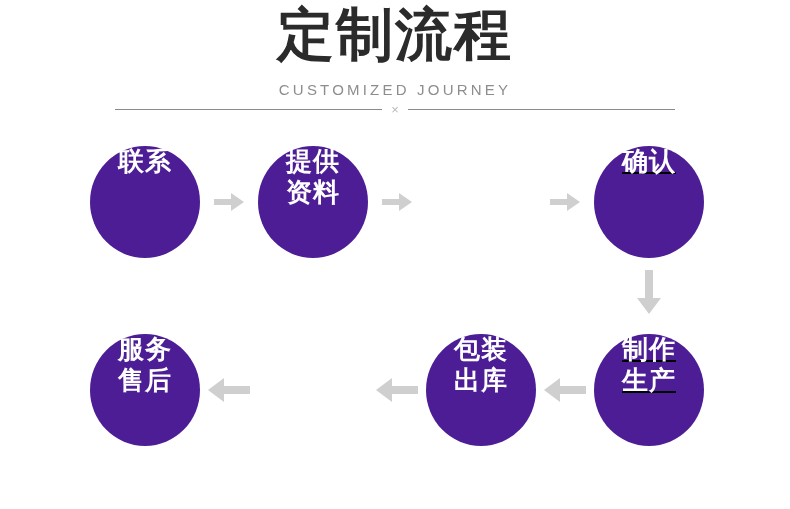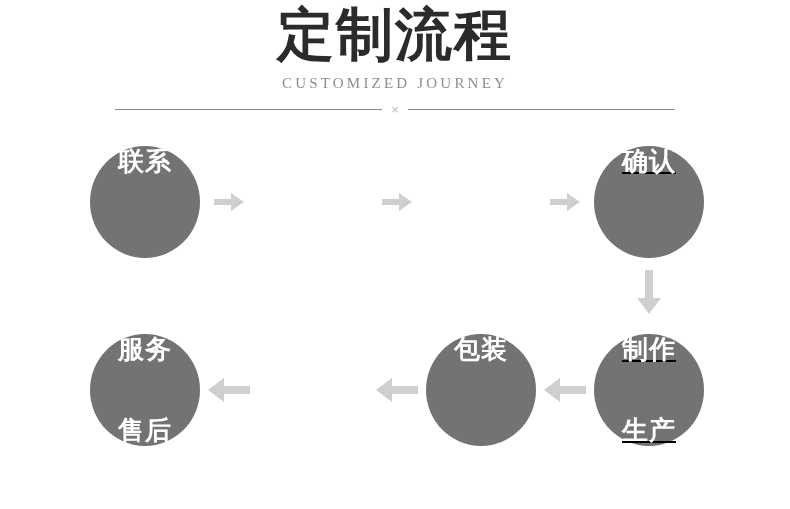--- a/index.html
+++ b/index.html
@@ -27,28 +27,28 @@
   .title {
     margin: 0;
     font-size: 57px;
     line-height: 68px;
     font-weight: 700;
     color: #2b2b2b;
     letter-spacing: 2px;
     font-family: "DejaVu Sans", "Liberation Sans", sans-serif;
   }
   .subtitle {
-    margin: 0;
+    margin: 7px;
     padding-top: 6px;
     font-size: 15px;
     line-height: 18px;
     font-weight: 400;
     letter-spacing: 3.2px;
     color: #8d8d8d;
-    font-family: Liberation Serif, serif;
+    font-family: Liberation Sans, sans-serif;
   }
 
   
   .divider {
     position: absolute;
     left: 115px;
     top: 100px;
     width: 560px;
     height: 18px;
     display: flex;
@@ -76,25 +76,25 @@
     top: 0;
     width: 790px;
     height: 509px;
   }
 
   .node {
     position: absolute;
     width: 110px;
     height: 112px;
     border-radius: 50%;
-    background: #737373;
+    background: #4c1d95;
     display: flex;
     flex-direction: column;
     align-items: center;
-    justify-content: space-between;
+    justify-content: flex-start;
     box-sizing: border-box;
   }
   .node .line {
     color: #ffffff;
     font-size: 26px;
     line-height: 31px;
     font-weight: 700;
     letter-spacing: 1px;
     font-family: "DejaVu Sans", "Liberation Sans", sans-serif;
     white-space: nowrap;
@@ -137,20 +137,24 @@
   <span class="rule"></span>
   <span class="x-mark">×</span>
   <span class="rule"></span>
 </div>
 
 <div class="flow">
 
   <div class="node r1 c1">
     <span class="line">联系</span>
   </div>
+  <div class="node r1 c2">
+    <span class="line">提供</span>
+    <span class="line">资料</span>
+  </div>
   <div class="node r1 c4">
     <span class="line">确认</span>
   </div>
 
   <svg class="arrow arrow-r1 a1" viewBox="0 0 30 22">
     <path d="M0 8 H17 V2 L30 11 L17 20 V14 H0 Z" fill="#cfcfcf"></path>
   </svg>
   <svg class="arrow arrow-r1 a2" viewBox="0 0 30 22">
     <path d="M0 8 H17 V2 L30 11 L17 20 V14 H0 Z" fill="#cfcfcf"></path>
   </svg>
@@ -161,20 +165,21 @@
   <svg class="arrow arrow-down" viewBox="0 0 26 44">
     <path d="M9 0 H17 V28 H25 L13 44 L1 28 H9 Z" fill="#cfcfcf"></path>
   </svg>
 
   <div class="node r2 c1">
     <span class="line">服务</span>
     <span class="line">售后</span>
   </div>
   <div class="node r2 c3">
     <span class="line">包装</span>
+    <span class="line">出库</span>
   </div>
   <div class="node r2 c4">
     <span class="line">制作</span>
     <span class="line">生产</span>
   </div>
 
   <svg class="arrow arrow-r2 b1" viewBox="0 0 42 26">
     <path d="M42 9 H16 V1 L0 13 L16 25 V17 H42 Z" fill="#cfcfcf"></path>
   </svg>
   <svg class="arrow arrow-r2 b2" viewBox="0 0 42 26">

